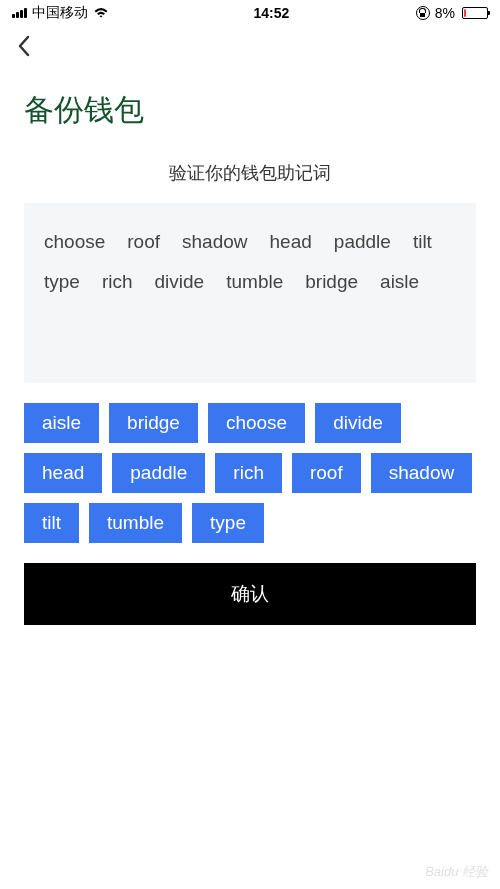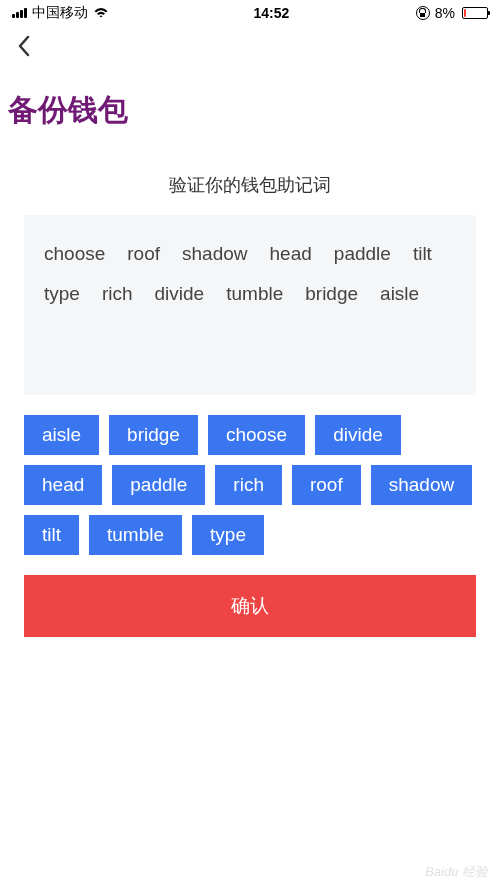--- a/index.html
+++ b/index.html
@@ -116,33 +116,32 @@
     }
     .back-button {
       font-size: 28px;
       color: #333;
       cursor: pointer;
       user-select: none;
       line-height: 1;
     }
     .page-title {
       font-size: 30px;
-      font-weight: 700;
-      color: #701a75;
-      padding: 20px 8px 30px;
+      font-weight: 400;
+      color: #14532d;
+      padding: 20px 24px 30px;
     }
     .instructions {
       text-align: center;
       padding: 0 36px;
     }
     .instruction-title {
       font-size: 18px;
       color: #333;
       margin-bottom: 10px;
-      margin-top: 12px;
     }
     .instruction-subtitle {
       font-size: 15px;
       color: #999;
       line-height: 1.5;
       text-align: left;
     }
     .selected-area {
       margin: 18px 24px 0;
       background: #f5f6f7;
@@ -166,21 +165,21 @@
     .word-chip {
       background: #3a76f0;
       color: #fff;
       font-size: 19px;
       padding: 9px 18px;
       cursor: pointer;
       user-select: none;
     }
     .confirm-button {
       margin: 6px 24px 0;
-      background: #ef4444;
+      background: #000000;
       color: #fff;
       text-align: center;
       font-size: 19px;
       padding: 18px 0;
       cursor: pointer;
       user-select: none;
     }
     .watermark {
       position: absolute;
       bottom: 8px;

